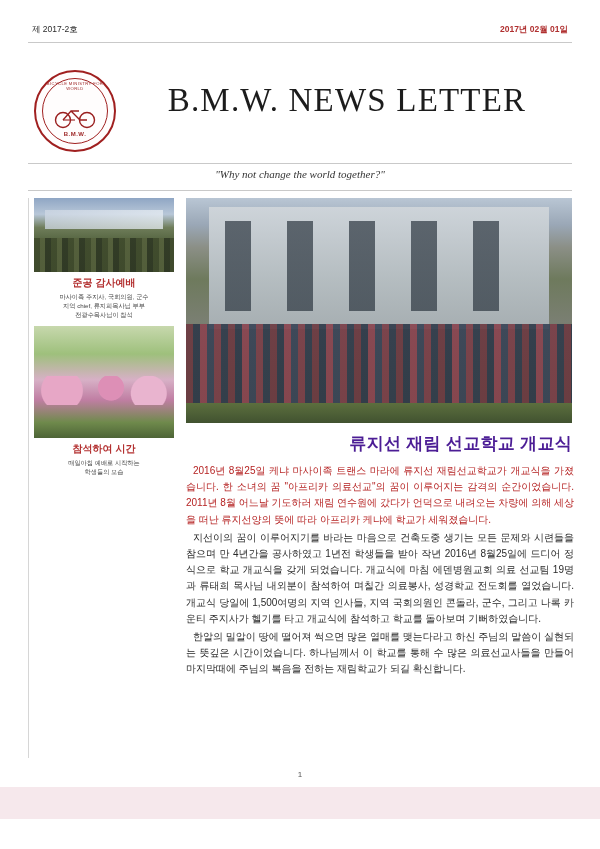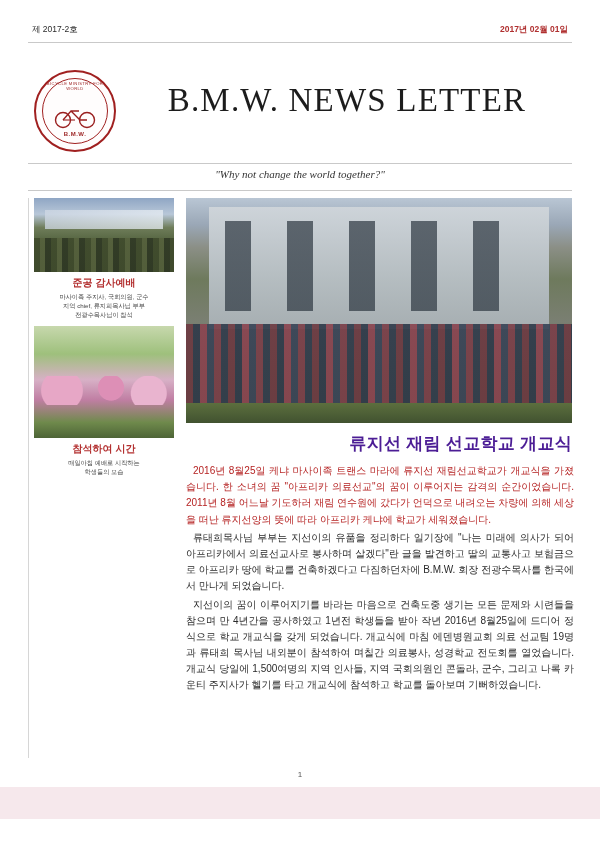--- a/index.html
+++ b/index.html
@@ -459,22 +459,22 @@
   <div class="hero">
     <div class="hero-building"></div>
     <div class="hero-windows"></div>
     <div class="hero-crowd"></div>
     <div class="hero-grass"></div>
   </div>
 
   <div class="article-title">류지선 재림 선교학교 개교식</div>
   <div class="article-body">
     <p class="para lead">2016년 8월25일 케냐 마사이족 트랜스 마라에 류지선 재림선교학교가 개교식을 가졌습니다. 한 소녀의 꿈 "아프리카 의료선교"의 꿈이 이루어지는 감격의 순간이었습니다. 2011년 8월 어느날 기도하러 재림 연수원에 갔다가 언덕으로 내려오는 차량에 의해 세상을 떠난 류지선양의 뜻에 따라 아프리카 케냐에 학교가 세워졌습니다.</p>
-    <p class="para">류태희목사님 부부는 지선이의 유품을 정리하다 일기장에 "나는 미래에 의사가 되어 아프리카에서 의료선교사로 봉사하며 살겠다"란 글을 발견하고 딸의 교통사고 보험금으로 아프리카 땅에 학교를 건축하겠다고 다짐하던차에 B.M.W. 회장 전광수목사를 한국에서 만나게 되었습니다.</p>
     <p class="para">지선이의 꿈이 이루어지기를 바라는 마음으로 건축도중 생기는 모든 문제와 시련들을 참으며 만 4년간을 공사하였고 1년전 학생들을 받아 작년 2016년 8월25일에 드디어 정식으로 학교 개교식을 갖게 되었습니다. 개교식에 마침 에덴병원교회 의료 선교팀 19명과 류태희 목사님 내외분이 참석하여 며칠간 의료봉사, 성경학교 전도회를 열었습니다. 개교식 당일에 1,500여명의 지역 인사들, 지역 국회의원인 콘돌라, 군수, 그리고 나록 카운티 주지사가 헬기를 타고 개교식에 참석하고 학교를 돌아보며 기뻐하였습니다.</p>
+    <p class="para">한알의 밀알이 땅에 떨어져 썩으면 많은 열매를 맺는다라고 하신 주님의 말씀이 실현되는 뜻깊은 시간이었습니다. 하나님께서 이 학교를 통해 수 많은 의료선교사들을 만들어 마지막때에 주님의 복음을 전하는 재림학교가 되길 확신합니다.</p>
   </div>
 
   <div class="page-number">1</div>
   <div class="footer-band">
     <div class="footer-band-inner"></div>
   </div>
 
 </div>
 
 </body></html>

